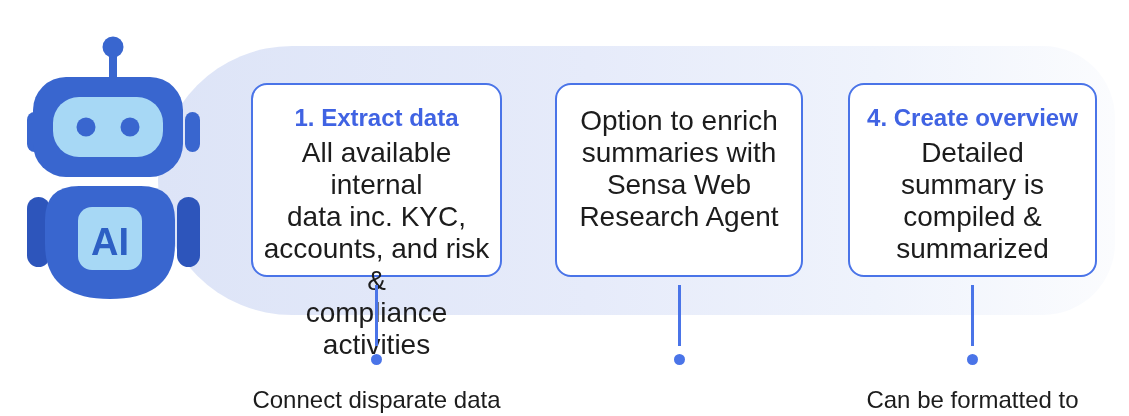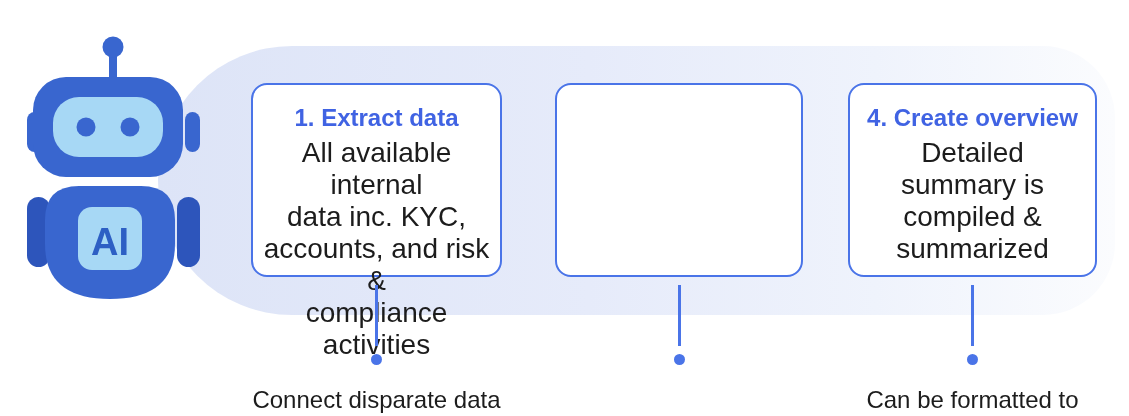--- a/index.html
+++ b/index.html
@@ -86,20 +86,24 @@
 compliance activities</p>
     </div>
     <div class="connector-line"></div>
     <div class="connector-dot"></div>
     <p class="caption">Connect disparate data
 from siloed systems</p>
   </section>
 
   <section class="step step2">
     <div class="card">
+      <p class="card-body">Option to enrich
+summaries with
+Sensa Web
+Research Agent</p>
     </div>
     <div class="connector-line"></div>
     <div class="connector-dot"></div>
   </section>
 
   <section class="step step3">
     <div class="card">
       <h3 class="card-title">4. Create overview</h3>
       <p class="card-body">Detailed
 summary is

